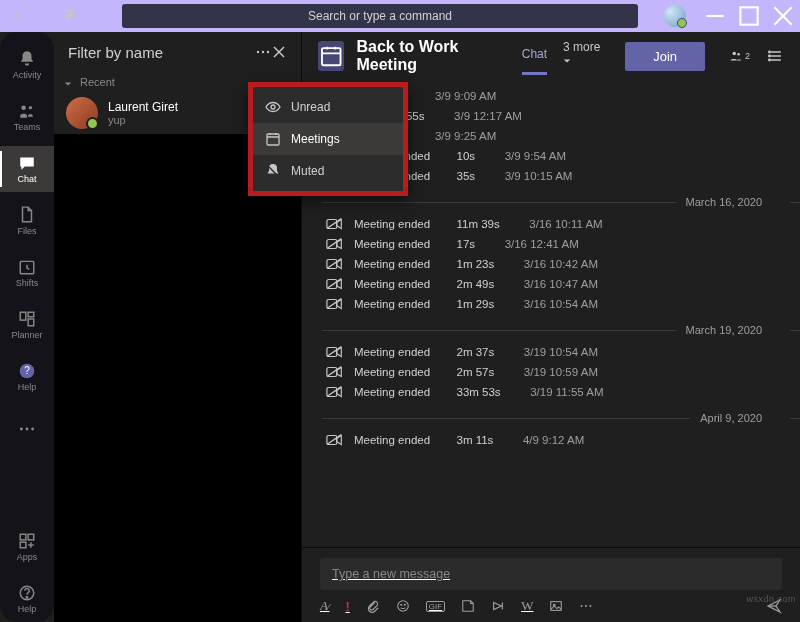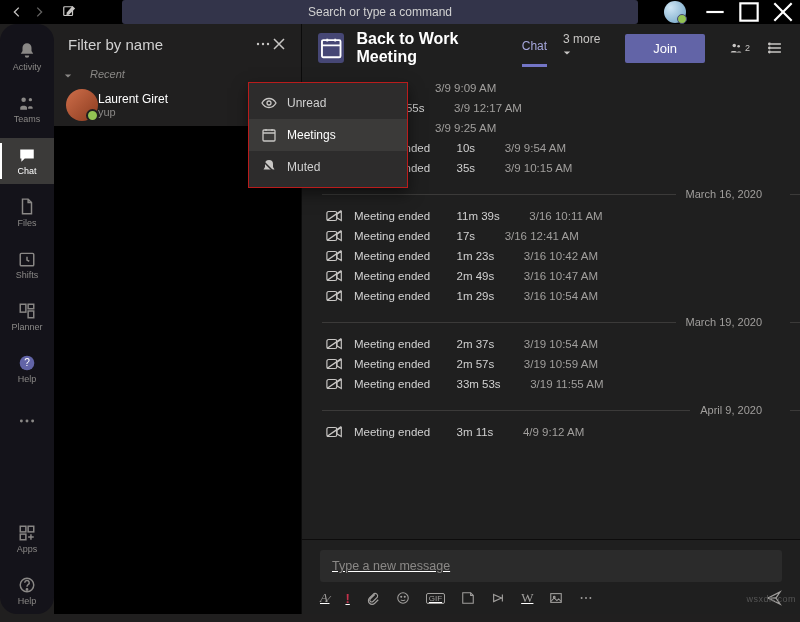--- a/index.html
+++ b/index.html
@@ -1,18 +1,18 @@
 <!DOCTYPE html>
 <html><head>
 <meta charset="utf-8">
 <style>
   * { box-sizing: border-box; margin: 0; padding: 0; font-family: "Segoe UI", Arial, sans-serif; }
   body { width: 800px; height: 622px; background: #201f1f; color: #fff; overflow: hidden; font-size: 12px; }
   
-  .titlebar { height: 24px; background: #000000; display: flex; align-items: center; gap: 8px; padding: 0 4px; }
+  .titlebar { height: 32px; background: #c4b5fd; display: flex; align-items: center; gap: 8px; padding: 0 4px; }
   .tb-left { display: flex; align-items: center; gap: 8px; width: 100px; padding-left: 6px;}
   .tb-icon { width: 14px; height: 14px; color: #c8c6c4; display:flex; align-items:center; justify-content:center;}
   .search { flex: 1; background: #33344a; border-radius: 3px; height: 24px; display: flex; align-items: center; justify-content: center; color: #d1d1d1; margin: 0 10px;}
   .tb-avatar { width:22px; height:22px; border-radius:50%; background: radial-gradient(circle at 30% 30%, #d0e6f5, #6a9fc2); position:relative; margin: 0 8px;}
   .tb-avatar::after { content:""; position:absolute; right:-1px; bottom:-1px; width:8px; height:8px; background:#92c353; border-radius:50%; border:1px solid #464775;}
   .win-btn { width:26px; height:26px; display:flex; align-items:center; justify-content:center; color:#fff;}
   
   .main { display:flex; height: 590px; }
   .rail { width:54px; background:#14131a; display:flex; flex-direction:column; align-items:center; padding-top:10px; gap:6px; position:relative;border-radius:17px;}
   .rail-item { width:54px; height:46px; display:flex; flex-direction:column; align-items:center; justify-content:center; gap:2px; color:#8a8886; cursor:pointer;}
@@ -20,29 +20,29 @@
   .rail-item.active::before { content:""; position:absolute; left:0; width:2px; height:36px; background:#fff; }
   .rail-item.sel { background:#3b3a39; color:#fff;}
   .rail-label { font-size:9px; }
   .rail-icon { width:18px; height:18px; display:flex; align-items:center; justify-content:center;}
   .rail-spacer { flex:1; }
   
   .chatlist { width:248px; background:#201f1f; border-right:1px solid #0b0b0b; display:flex; flex-direction:column;}
   .cl-head { height:40px; display:flex; align-items:center; padding:0 14px; color:#d1d1d1;}
   .cl-title { flex:1; font-size:15px; color:#d1d1d1;}
   .cl-ic { width:16px; height:16px; color:#c8c6c4; display:flex; align-items:center; justify-content:center;}
-  .sect-head { color:#8a8886; font-size:11px; padding: 4px 10px; display:flex; align-items:center; gap:18px;font-style:italic;}
-  .chat-row { display:flex; padding:5px 12px; align-items:center;}
+  .sect-head { color:#8a8886; font-size:11px; padding: 4px 10px; display:flex; align-items:center; gap:8px;}
+  .chat-row { display:flex; gap:10px; padding:5px 12px; align-items:center;}
   .avatar { width:32px; height:32px; border-radius:50%; background: linear-gradient(135deg,#cf6e4a,#8a3b1f); position:relative;}
   .avatar::after { content:""; position:absolute; right:-1px; bottom:-1px; width:9px; height:9px; background:#92c353; border-radius:50%; border:2px solid #201f1f;}
   .chat-name { font-size:12px; color:#fff;}
   .chat-prev { font-size:11px; color:#8a8886;}
   .content-area { flex:1; background:#000; }
   
-  .dropdown { position:absolute; left:248px; top:82px; width:160px; background:#2d2c2c; border:1px solid #b91c1c; box-shadow:0 6px 14px rgba(0,0,0,.5); z-index:50; padding:4px 0;}
+  .dropdown { position:absolute; left:248px; top:82px; width:160px; background:#2d2c2c; border:5px solid #b91c1c; box-shadow:0 6px 14px rgba(0,0,0,.5); z-index:50; padding:4px 0;}
   .dd-item { height:32px; display:flex; align-items:center; gap:10px; padding:0 12px; color:#d1d1d1; font-size:12px;}
   .dd-item.hov { background:#3b3a39; color:#fff;}
   
   .conv { flex:1; background:#1f1f1f; display:flex; flex-direction:column; min-width:0;justify-content:flex-end;}
   .conv-head { height:48px; display:flex; align-items:center; padding:0 16px; gap:12px;}
   .meet-ic { width:30px; height:30px; border-radius:3px; background:#464775; display:flex; align-items:center; justify-content:center;}
   .conv-title { font-size:16px; font-weight:600; color:#fff;}
   .tabs { display:flex; align-items:center; gap:16px; margin-left:6px; font-size:12px; color:#c8c6c4;}
   .tab { padding-bottom:4px; position:relative; cursor:pointer;}
   .tab.active { color:#a6a7dc; }

